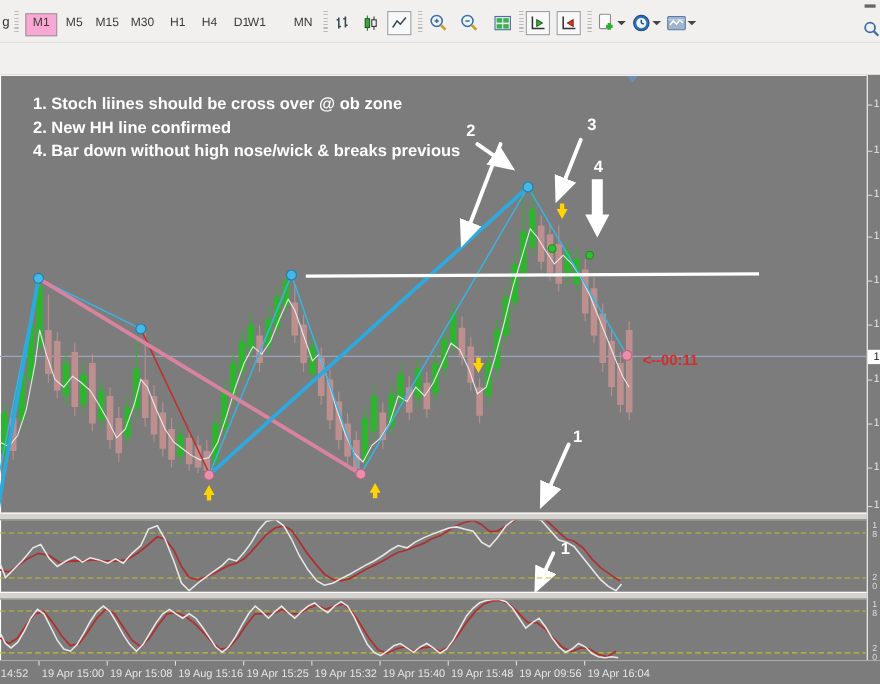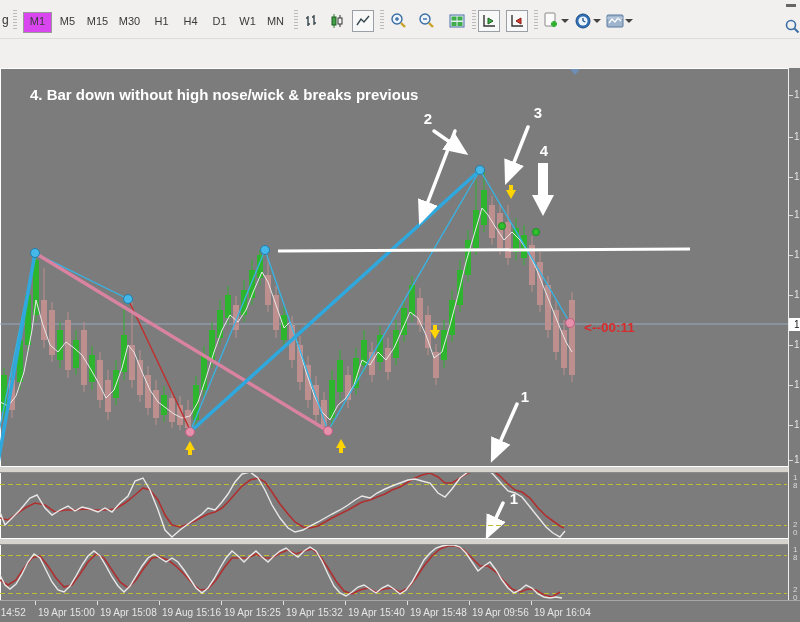--- a/index.html
+++ b/index.html
@@ -2,21 +2,21 @@
 <html><head>
 <meta charset="utf-8">
 <style>
   html,body{margin:0;padding:0;background:#e8e8e8;font-family:"Liberation Sans",sans-serif;}
   .stage{position:relative;width:800px;height:622px;overflow:hidden;background:#f1f0ee;}
   
   .toolbar{position:absolute;left:0;top:0;width:800px;height:38px;background:#f1f0ee;border-bottom:1px solid #dcdcdc;}
   .tb-partial{position:absolute;left:2px;top:13px;font-size:12px;color:#333;}
   .grip{position:absolute;top:10px;width:4px;height:20px;background-image:repeating-linear-gradient(#bbb 0 1px,transparent 1px 3px);}
   .tfbtn{position:absolute;top:12px;height:19px;width:27px;font-size:11px;color:#3a3a3a;text-align:center;line-height:19px;cursor:default;}
-  .tfbtn.active{background:#d946ef;border:1px solid #9a9a9a;line-height:17px;}
+  .tfbtn.active{background:#f9a8d4;border:1px solid #9a9a9a;line-height:17px;}
   .icbtn{position:absolute;top:10px;width:22px;height:22px;display:flex;align-items:center;justify-content:center;}
   .icbtn.pressed{border:1px solid #9aa0a6;background:#f8f8f8;box-sizing:border-box;}
   .caret{position:absolute;top:19px;width:0;height:0;border-left:4px solid transparent;border-right:4px solid transparent;border-top:4px solid #444;}
   .winbtn{position:absolute;color:#555;}
   
   .chartwrap{position:absolute;left:0;top:68px;width:788px;height:532px;background:#7c7c7c;border-top:1px solid #fff;border-left:1px solid #fff;box-sizing:border-box;}
   .rules{position:absolute;left:30px;top:84px;width:430px;color:#fff;font-weight:bold;font-size:15px;line-height:21.5px;}
   .svglayer{position:absolute;left:0;top:68px;width:800px;height:554px;}
   .sep{position:absolute;left:0;width:800px;height:5px;background:#d6d3ce;border-top:1px solid #ffffff;border-bottom:1px solid #8a8a8a;box-sizing:content-box;}
   
@@ -38,21 +38,21 @@
   <div class="toolbar">
     <span class="tb-partial">g</span>
     <span class="grip" style="left:13px"></span>
     <span class="tfbtn active" style="left:23px">M1</span>
     <span class="tfbtn" style="left:54px">M5</span>
     <span class="tfbtn" style="left:84px">M15</span>
     <span class="tfbtn" style="left:116px">M30</span>
     <span class="tfbtn" style="left:148px">H1</span>
     <span class="tfbtn" style="left:177px">H4</span>
     <span class="tfbtn" style="left:206px">D1</span>
-    <span class="tfbtn" style="left:234px">W1</span>
+    <span class="tfbtn" style="left:220px">W1</span>
     <span class="tfbtn" style="left:262px">MN</span>
     <span class="grip" style="left:294px"></span>
 
     <span class="icbtn" style="left:300px">
       <svg width="16" height="16">
           <g stroke="#37474f" stroke-width="1.4">
             <line x1="5" y1="3" x2="5" y2="13"></line>
             <line x1="3" y1="5" x2="5" y2="5"></line>
             <line x1="5" y1="11" x2="7" y2="11"></line>
             <line x1="11" y1="2" x2="11" y2="12"></line>
@@ -144,20 +144,22 @@
   <div class="winbtn" style="left:784px;top:18px;">
     <svg width="16" height="16">
         <circle cx="7" cy="7" r="4.5" fill="none" stroke="#3a6ea5" stroke-width="1.6"></circle>
         <line x1="10.5" y1="10.5" x2="14.5" y2="14.5" stroke="#3a6ea5" stroke-width="2"></line>
       </svg>
   </div>
 
   <div class="chartwrap"></div>
 
   <div class="rules">
+    <div>1. Stoch liines should be cross over @ ob zone</div>
+    <div>2. New HH line confirmed</div>
     <div>4. Bar down without high nose/wick &amp; breaks previous</div>
   </div>
 
   <svg id="chartsvg" class="svglayer" viewBox="0 68 800 554">
     <defs>
       <marker id="ah" markerWidth="8" markerHeight="8" refX="5.5" refY="3" orient="auto">
         <path d="M0,0 L7,3 L0,6 Z" fill="#ffffff"></path>
       </marker>
     </defs>
     <g id="g-main">

